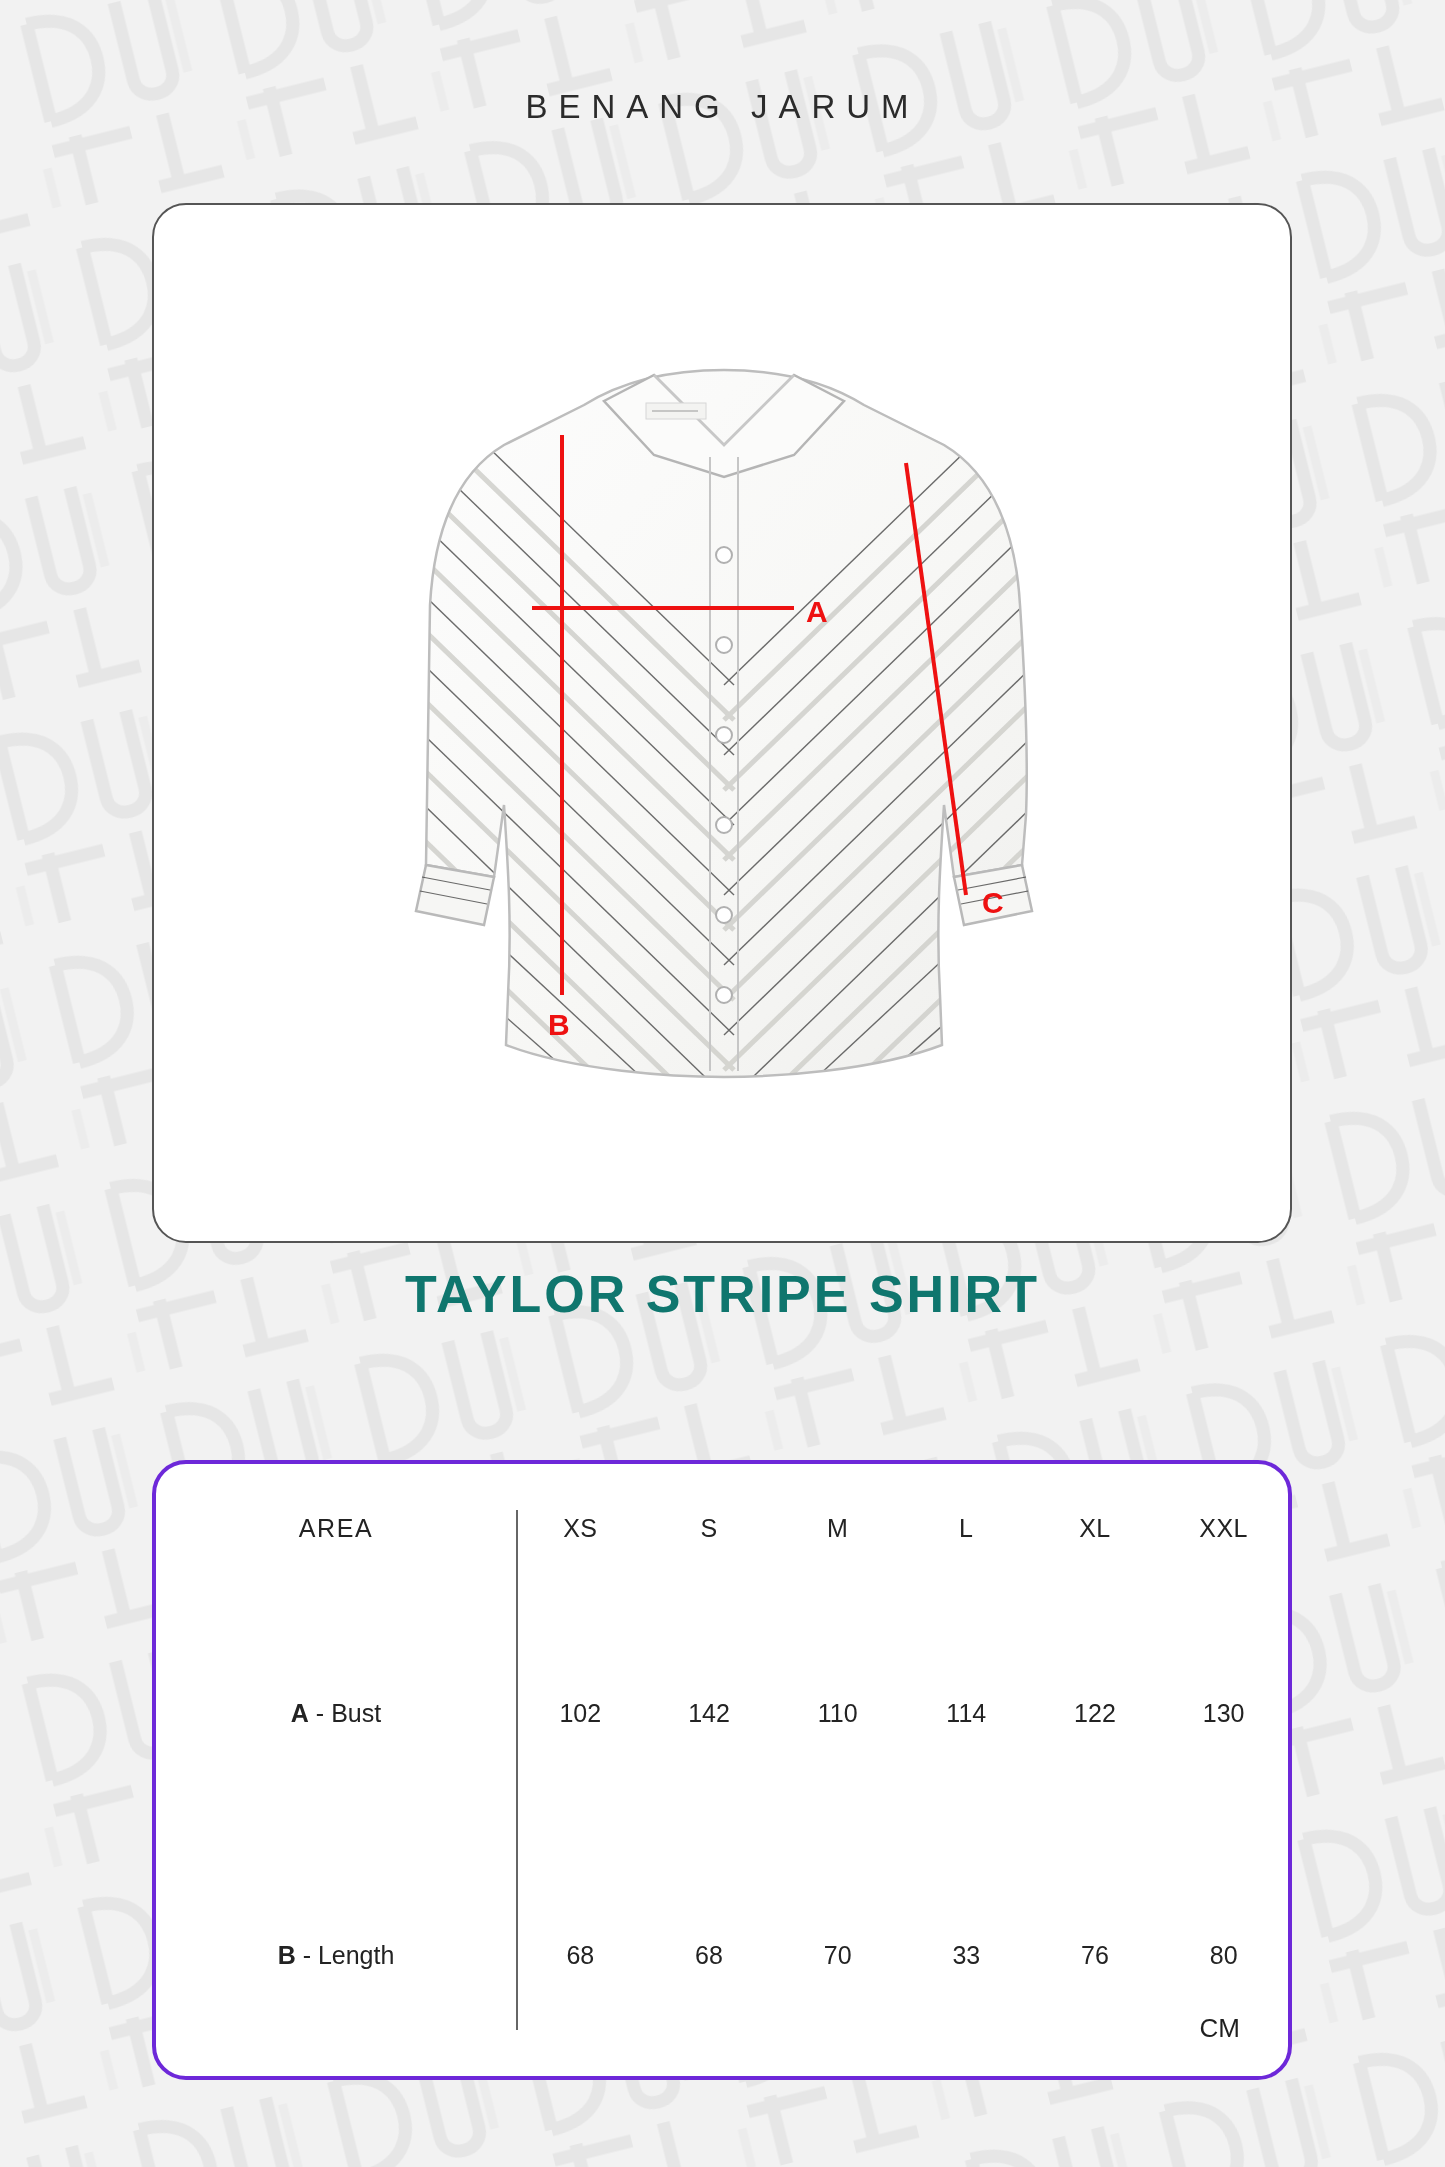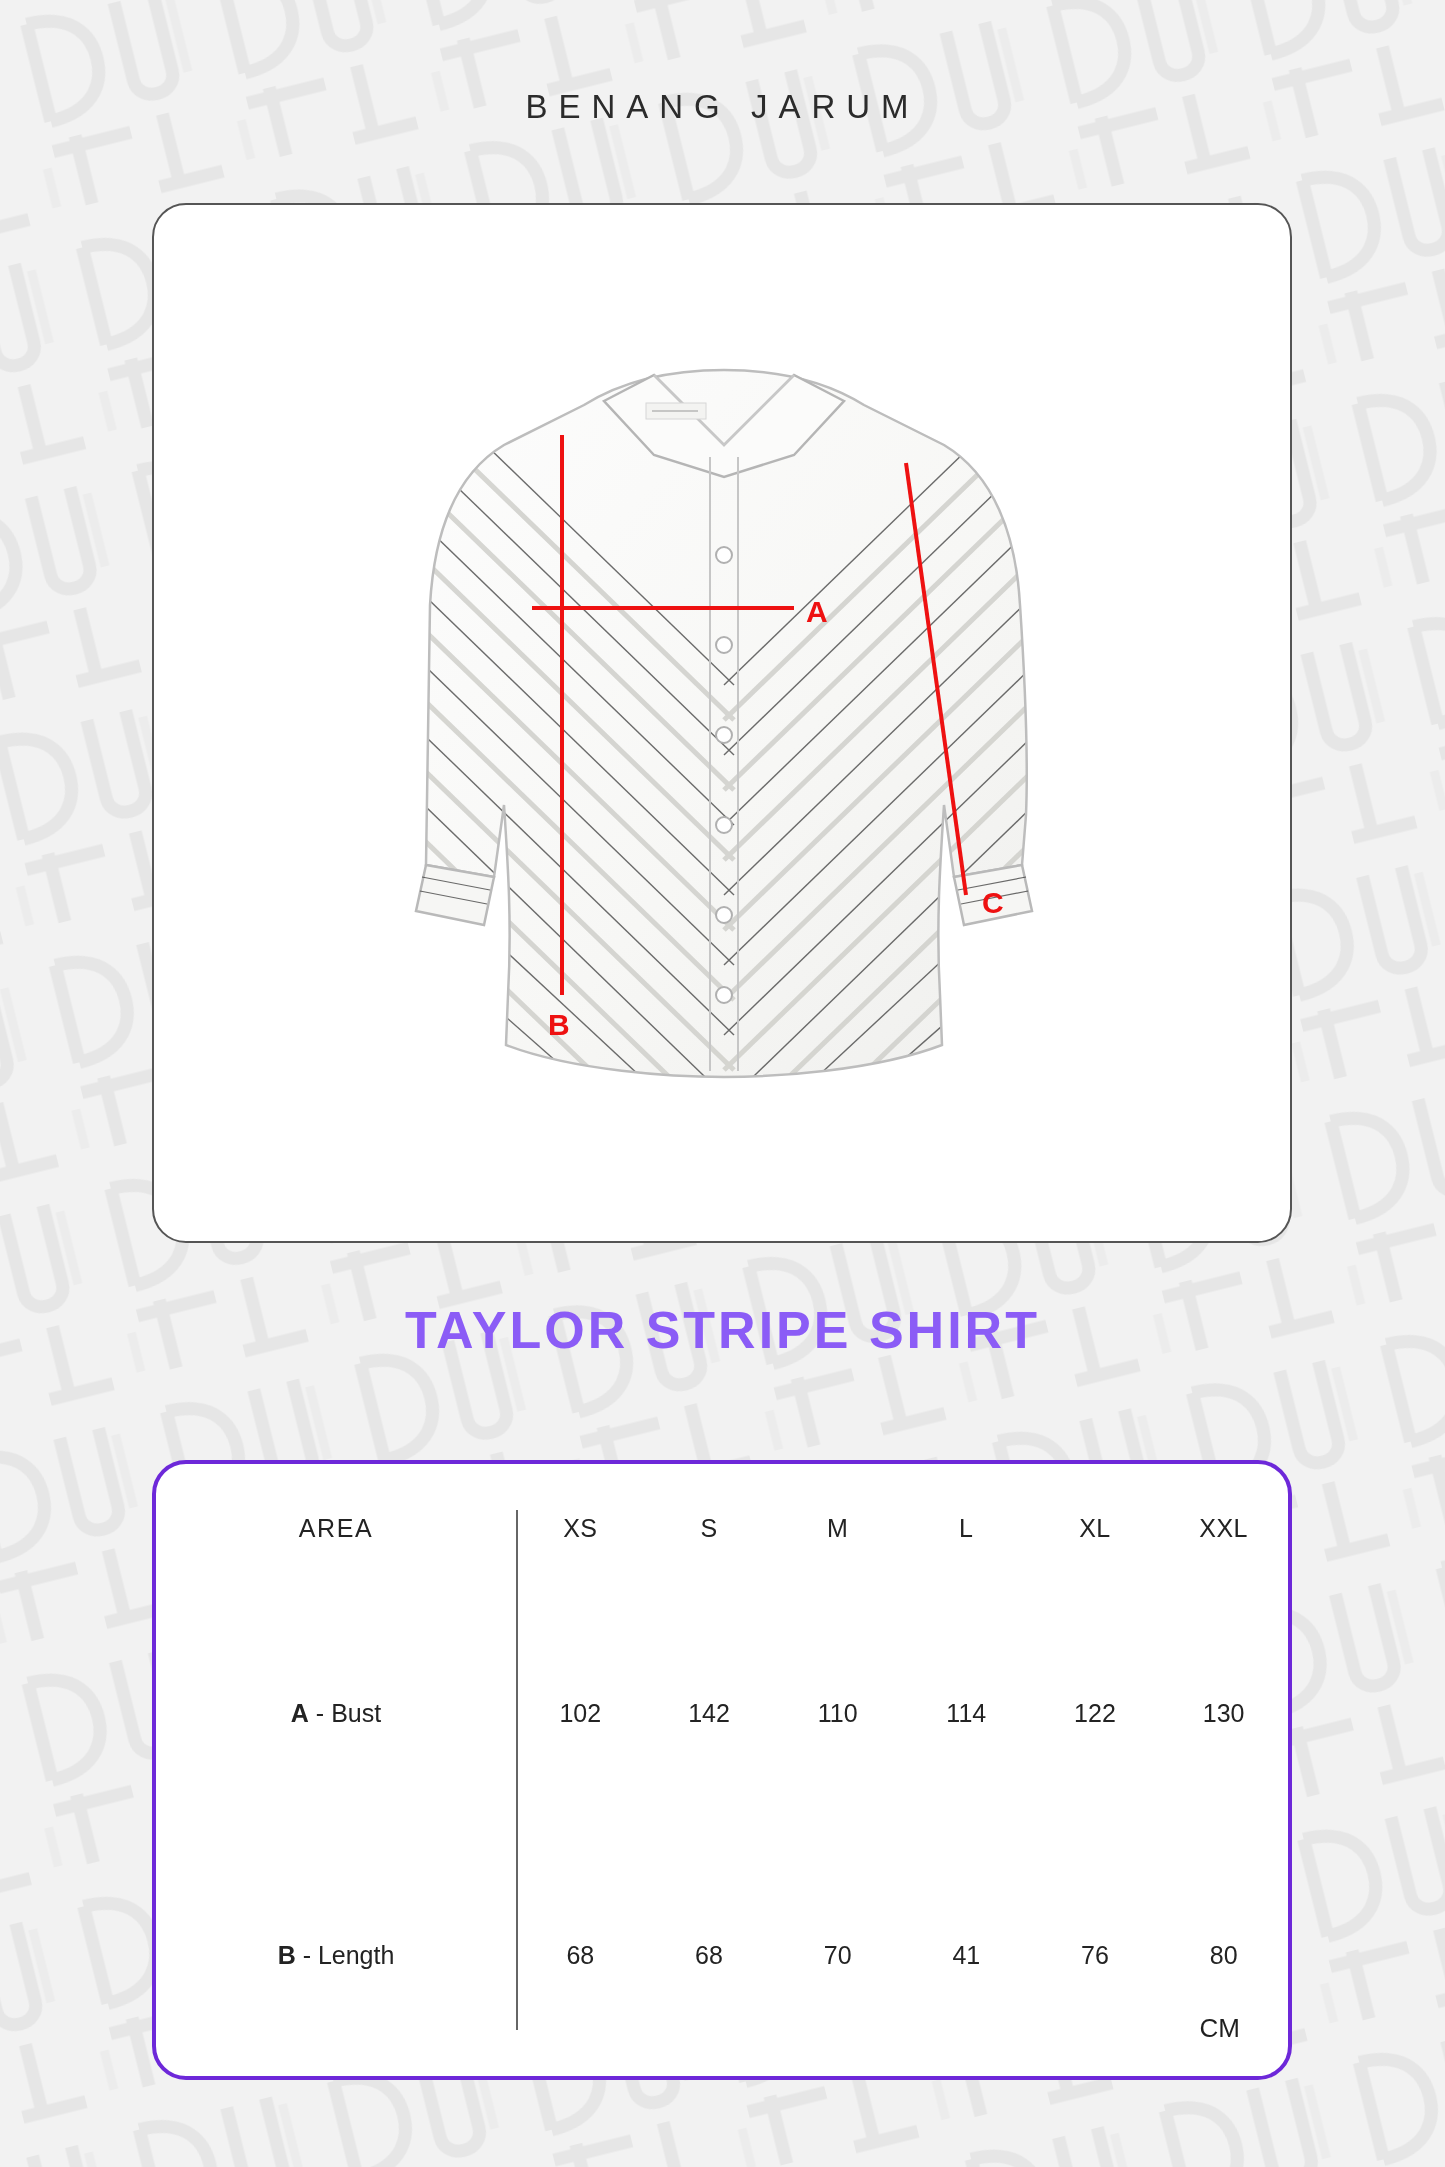--- a/index.html
+++ b/index.html
@@ -55,28 +55,28 @@
   }
   .shirt-wrap {
     position: absolute;
     left: 0; top: 0;
     width: 100%; height: 100%;
   }
 
   
   .product-title {
     position: absolute;
-    top: 1300px;
+    top: 1264px;
     left: 0;
     width: 100%;
     text-align: center;
     font-size: 52px;
     letter-spacing: 3px;
     font-weight: 700;
-    color: #8b5cf6;
+    color: #0f766e;
   }
 
   
   .table-card {
     position: absolute;
     left: 152px;
     top: 1460px;
     width: 1140px;
     height: 620px;
     background: #ffffff;
@@ -324,21 +324,21 @@
           <td>122</td>
           <td>130</td>
         </tr>
         <tr>
           <td class="area-cell">
             <span class="letter">B</span><span> - </span><span>Length</span>
           </td>
           <td>68</td>
           <td>68</td>
           <td>70</td>
-          <td>41</td>
+          <td>33</td>
           <td>76</td>
           <td>80</td>
         </tr>
       </tbody>
     </table>
     <div class="unit">CM</div>
   </div>
 
 </div>
 

